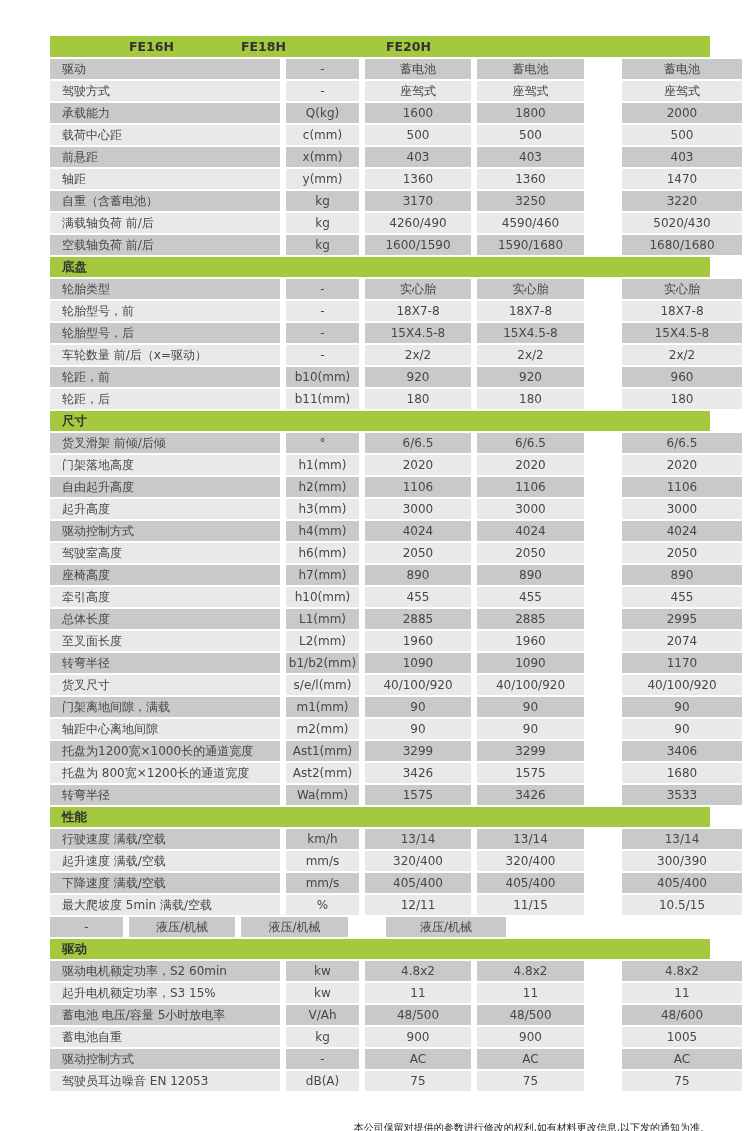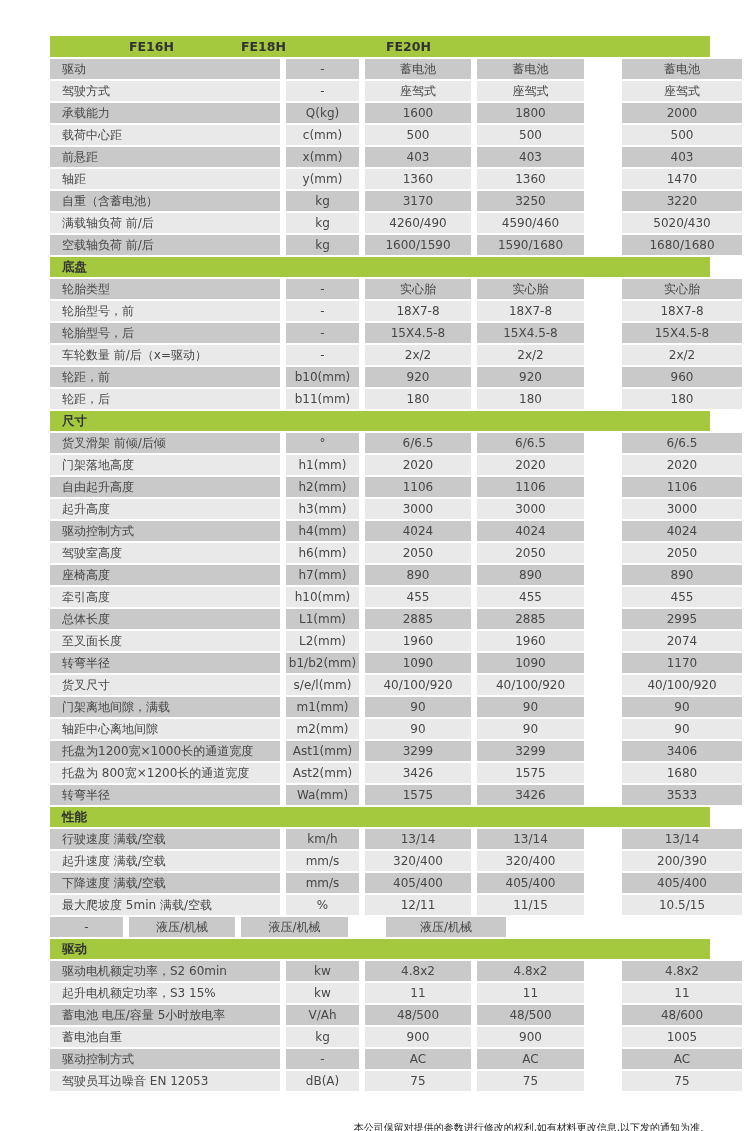--- a/index.html
+++ b/index.html
@@ -288,21 +288,21 @@
         <div class="c2">km/h</div>
         <div class="c3">13/14</div>
         <div class="c4">13/14</div>
         <div class="c5">13/14</div>
       </div>
       <div class="row light">
         <div class="c1">起升速度 满载/空载</div>
         <div class="c2">mm/s</div>
         <div class="c3">320/400</div>
         <div class="c4">320/400</div>
-        <div class="c5">200/390</div>
+        <div class="c5">300/390</div>
       </div>
       <div class="row dark">
         <div class="c1">下降速度 满载/空载</div>
         <div class="c2">mm/s</div>
         <div class="c3">405/400</div>
         <div class="c4">405/400</div>
         <div class="c5">405/400</div>
       </div>
       <div class="row light">
         <div class="c1">最大爬坡度 5min 满载/空载</div>

